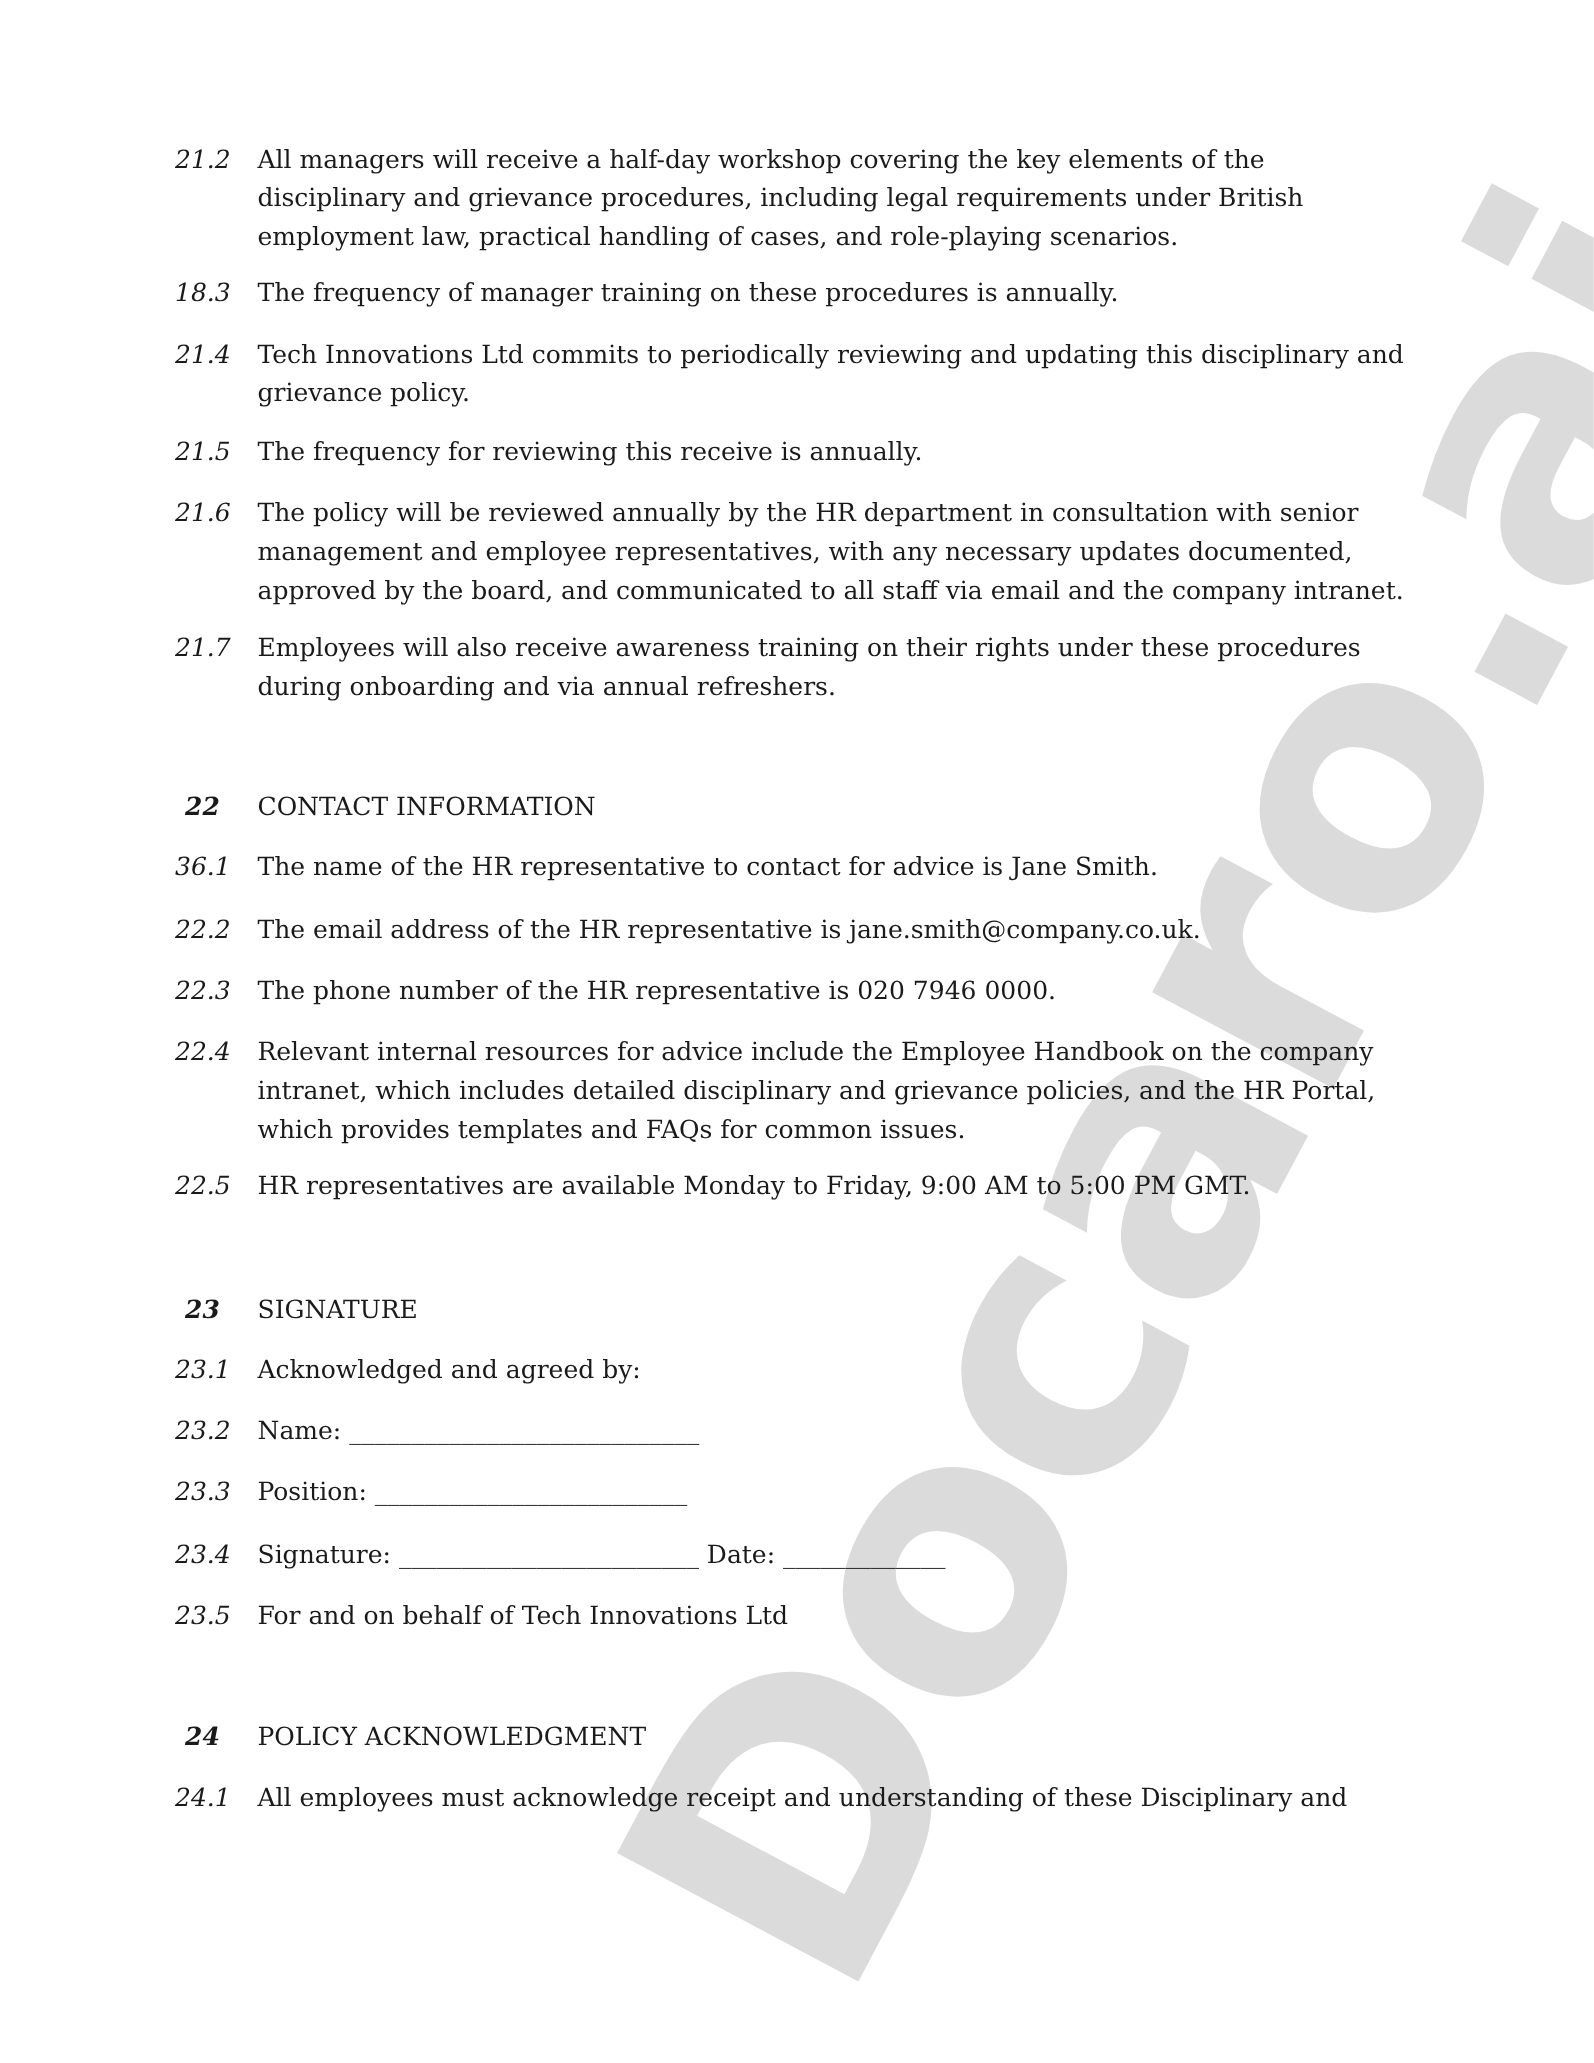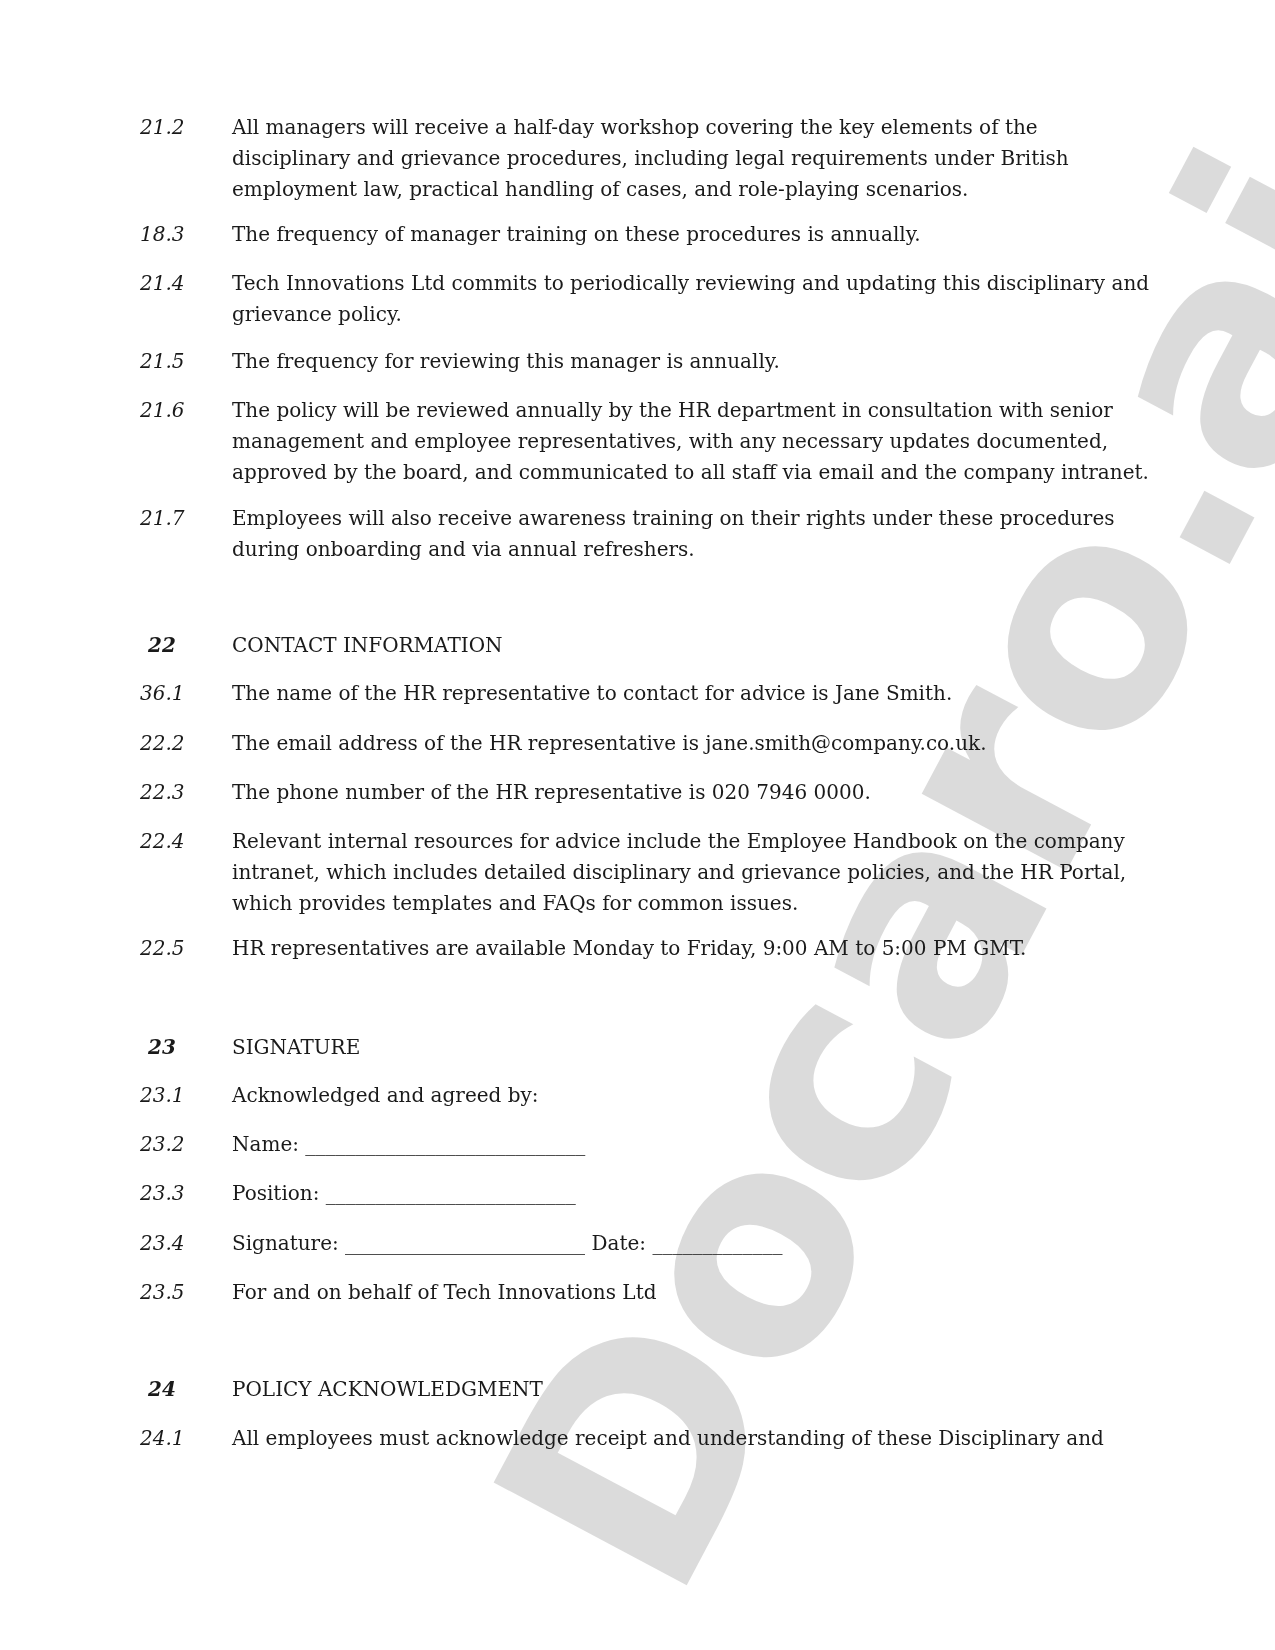--- a/index.html
+++ b/index.html
@@ -1,21 +1,21 @@
 <!DOCTYPE html>
 <html><head>
 <meta charset="utf-8">
 <style>
   html, body { margin:0; padding:0; background:#fff; }
   body { width:1275px; height:1650px; position:relative; overflow:hidden;
          font-family:"DejaVu Serif", serif; color:#1a1a1a; }
   .page { position:absolute; left:0; top:0; width:1275px; height:1650px; }
   .item { position:absolute; left:140px; width:1000px; font-size:20px; line-height:31px; }
   .num { position:absolute; left:0; top:0; width:60px;font-style:italic; }
-  .txt { position:absolute; left:66px; top:0; width:930px;margin-left:26px; }
+  .txt { position:absolute; left:66px; top:0; width:930px; }
   .head .num { font-weight:bold; text-align:center; width:44px; }
   .head .txt { font-weight:normal; }
   b { font-weight:normal; }
   .watermark { position:absolute; left:170px; top:700px; font-family:"DejaVu Sans", sans-serif;
     font-weight:bold; font-size:300px; color:rgba(190,190,190,0.55); transform:rotate(-62deg);
     transform-origin:center; white-space:nowrap; pointer-events:none; letter-spacing:-6px; }
 </style>
 </head>
 <body>
 
@@ -29,21 +29,21 @@
   <div class="item" style="top:219px">
       <span class="num">18.3</span>
       <span class="txt">The frequency of manager training on these procedures is annually.</span>
     </div>
   <div class="item" style="top:268px">
       <span class="num">21.4</span>
       <span class="txt"><b>Tech Innovations Ltd</b><span> commits to periodically reviewing and updating this disciplinary and grievance policy.</span></span>
     </div>
   <div class="item" style="top:346px">
       <span class="num">21.5</span>
-      <span class="txt">The frequency for reviewing this manager is annually.</span>
+      <span class="txt">The frequency for reviewing this receive is annually.</span>
     </div>
   <div class="item" style="top:395px">
       <span class="num">21.6</span>
       <span class="txt">The policy will be reviewed annually by the HR department in consultation with senior management and employee representatives, with any necessary updates documented, approved by the board, and communicated to all staff via email and the company intranet.</span>
     </div>
   <div class="item" style="top:503px">
       <span class="num">21.7</span>
       <span class="txt">Employees will also receive awareness training on their rights under these procedures during onboarding and via annual refreshers.</span>
     </div>
 

